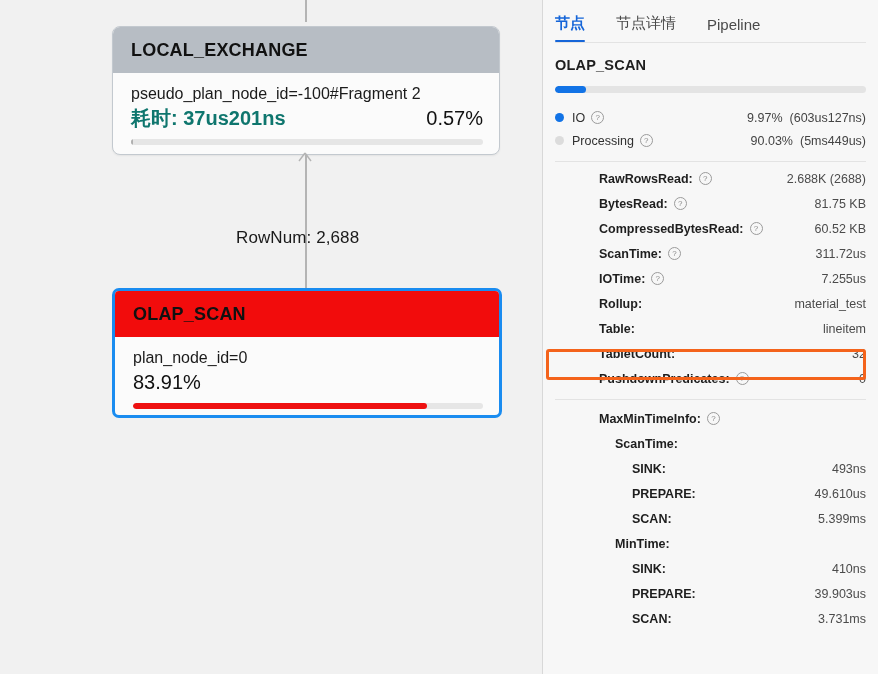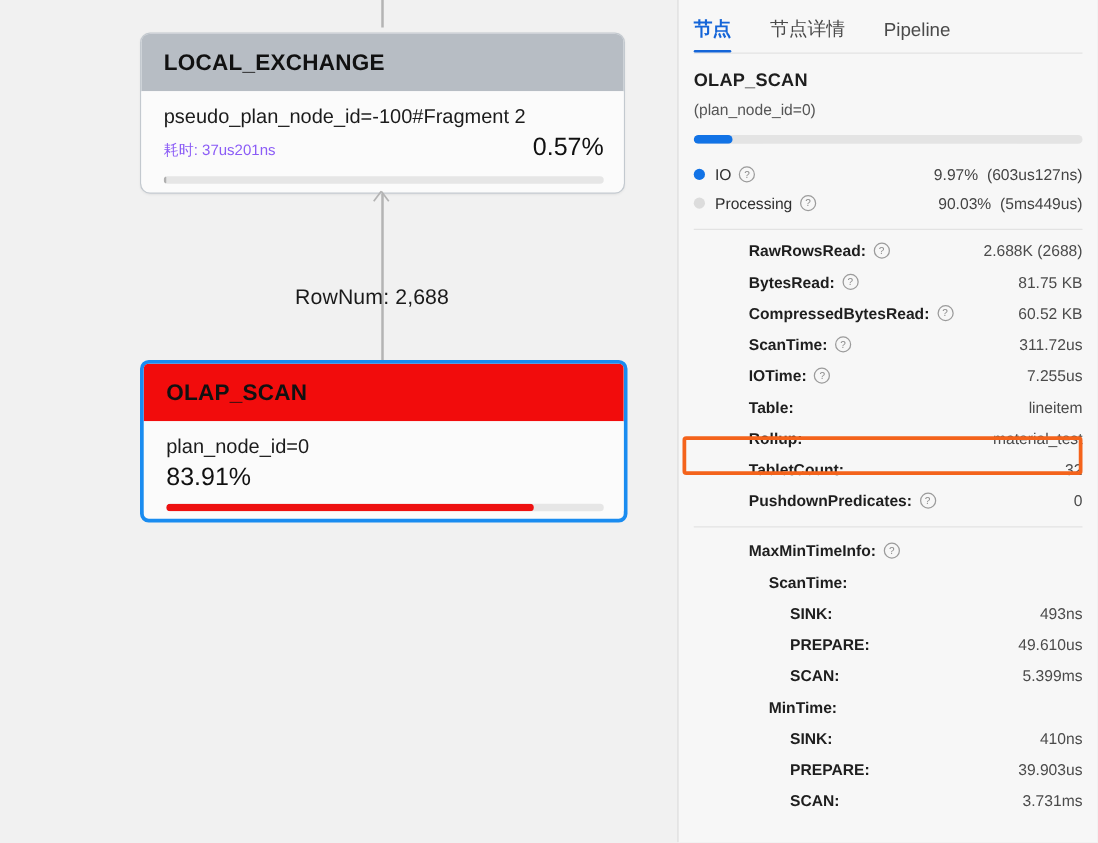--- a/index.html
+++ b/index.html
@@ -123,23 +123,24 @@
     line-height: 24px;
     white-space: nowrap;
   }
   .node-row2 {
     display: flex;
     align-items: baseline;
     justify-content: space-between;
     line-height: 25px;
   }
   .node-cost {
-    font-size: 12px;
-    color: #8b5cf6;
-    white-space: nowrap;
+    font-size: 20px;
+    color: #0f766e;
+    white-space: nowrap;
+    font-weight: bold;
   }
   .node-pct {
     font-size: 20px;
     font-weight: normal;
     color: #111;
     white-space: nowrap;
   }
   .pbar {
     margin-top: 8px;
     height: 6px;
@@ -372,21 +373,20 @@
     <div class="tabs" id="tabs">
         <div class="tab active">节点</div>
         <div class="tab">节点详情</div>
         <div class="tab">Pipeline</div>
       </div>
     <div class="tabs-rule"></div>
 
     <div class="panel-body">
 
       <div class="node-name">OLAP_SCAN</div>
-      <div class="node-sub">(plan_node_id=0)</div>
 
       <div class="ratio-bar">
         <div class="ratio-fill" id="ratio-fill" style="width: 9.97%;"></div>
       </div>
 
       <div class="legend" id="legend">
           <div class="legend-row">
             <span class="dot" style="background: rgb(18, 115, 230);"></span>
             <span class="legend-name">IO</span>
             <span class="qmark">?</span>
@@ -422,28 +422,28 @@
             <span class="kv-key">ScanTime:</span>
             <span class="qmark">?</span>
             <span class="kv-val">311.72us</span>
           </div>
           <div class="kv">
             <span class="kv-key">IOTime:</span>
             <span class="qmark">?</span>
             <span class="kv-val">7.255us</span>
           </div>
           <div class="kv">
+            <span class="kv-key">Rollup:</span>
+            <span class="kv-val">material_test</span>
+          </div>
+          <div class="kv">
             <span class="kv-key">Table:</span>
             <span class="kv-val">lineitem</span>
           </div>
           <div class="kv">
-            <span class="kv-key">Rollup:</span>
-            <span class="kv-val">material_test</span>
-          </div>
-          <div class="kv">
             <span class="kv-key">TabletCount:</span>
             <span class="kv-val">32</span>
           </div>
           <div class="kv">
             <span class="kv-key">PushdownPredicates:</span>
             <span class="qmark">?</span>
             <span class="kv-val">0</span>
           </div>
         </div>
 

